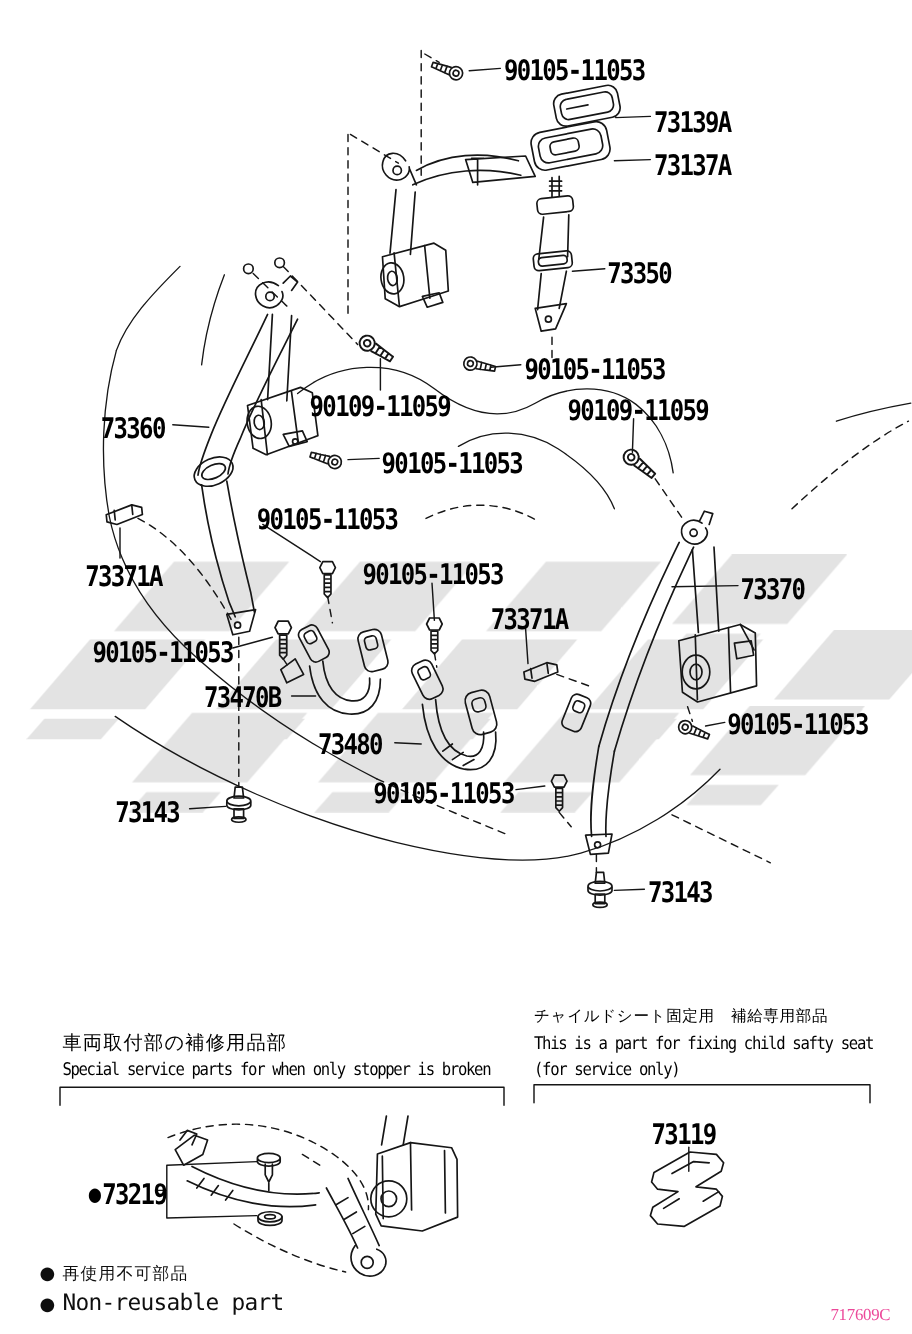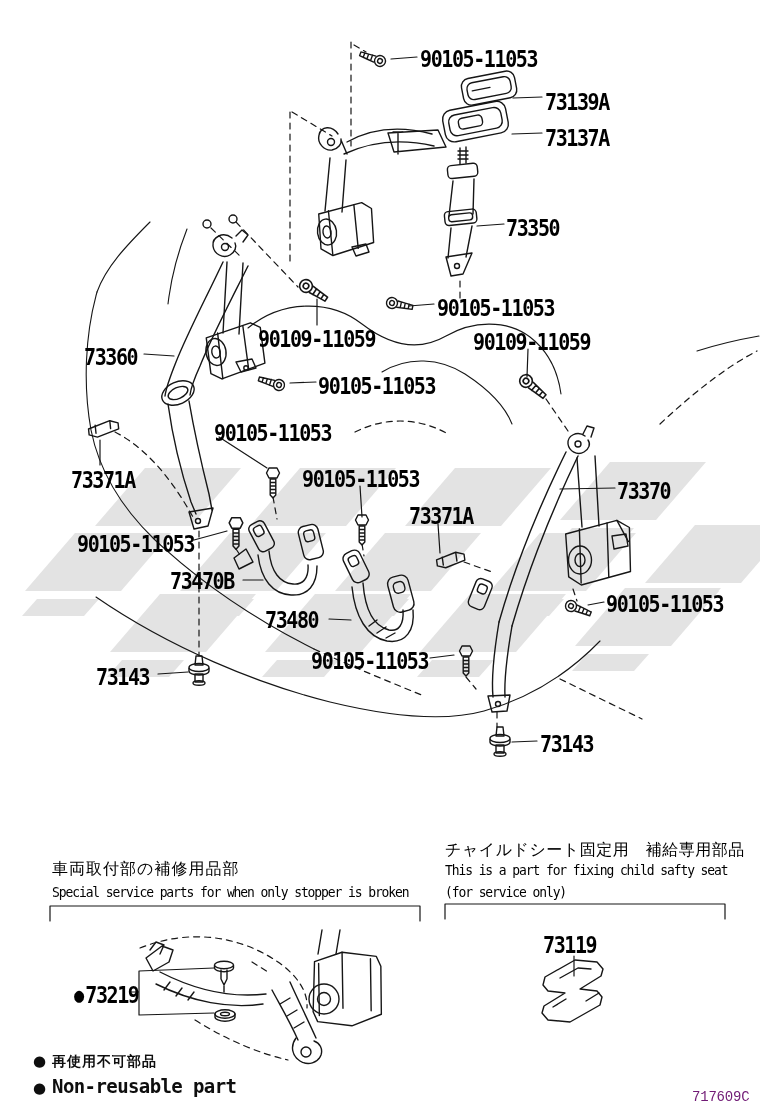--- a/index.html
+++ b/index.html
@@ -9,26 +9,26 @@
   .plabel{position:absolute;font-family:"DejaVu Sans Mono",monospace;
           font-weight:bold;font-size:20px;letter-spacing:-1.4px;
           white-space:nowrap;color:#000;line-height:1;
           transform:scaleY(1.18);transform-origin:0 0;}
   .plabel .blt{font-size:17px;letter-spacing:0;vertical-align:1px;margin-right:1px;}
   .sec-jp{position:absolute;font-family:"DejaVu Sans",sans-serif;font-size:16px;
           letter-spacing:1px;white-space:nowrap;color:#000;line-height:1.1;}
   .sec-en{position:absolute;font-family:"DejaVu Sans Mono",monospace;font-size:13px;
           letter-spacing:-1.1px;white-space:nowrap;color:#000;line-height:1.1;
           transform:scaleY(1.12);transform-origin:0 0;}
-  .legend-row{position:absolute;white-space:nowrap;line-height:1;font-weight:bold;}
+  .legend-row{position:absolute;white-space:nowrap;line-height:1;}
   .legend-row .dot{font-size:15px;margin-right:6px;}
   .legend-jp{font-family:"DejaVu Sans",sans-serif;font-size:14px;letter-spacing:1px;}
   .legend-en{font-family:"DejaVu Sans Mono",monospace;font-size:19px;letter-spacing:-0.6px;}
-  .footer-code{position:absolute;font-family:Liberation Mono, monospace;
-               font-size:14px;letter-spacing:-0.2px;color:#701a75;}
+  .footer-code{position:absolute;font-family:Liberation Serif, serif;
+               font-size:14px;letter-spacing:-0.2px;color:#ec4899;}
 </style>
 </head>
 <body>
 
 <svg id="art" width="760" height="1112" viewBox="0 0 760 1112">
   <defs>
     <g id="chev">
       <path d="M50,0 h96 l-50,58 h-96 z"></path>
       <path d="M12,66 h62 l-15,17 h-62 z"></path>
     </g>
@@ -328,21 +328,21 @@
     <div class="plabel" style="left: 311px; top: 649px;"><span>90105-11053</span></div>
     <div class="plabel" style="left: 96px; top: 665px;"><span>73143</span></div>
     <div class="plabel" style="left: 540px; top: 732px;"><span>73143</span></div>
     <div class="plabel" style="left: 74px; top: 983px;"><span class="blt">●</span><span>73219</span></div>
     <div class="plabel" style="left: 543px; top: 933px;"><span>73119</span></div>
   </div>
 
 <div class="sec-jp" style="left:52px;top:860px;">車両取付部の補修用品部</div>
 <div class="sec-en" style="left:52px;top:885px;">Special service parts for when only stopper is broken</div>
 
-<div class="sec-jp" style="left:445px;top:841px;font-size:16px;letter-spacing:0.5px;">チャイルドシート固定用　補給専用部品</div>
+<div class="sec-jp" style="left:445px;top:841px;font-size:13px;letter-spacing:0.5px;">チャイルドシート固定用　補給専用部品</div>
 <div class="sec-en" style="left:445px;top:863px;">This is a part for fixing child safty seat</div>
 <div class="sec-en" style="left:445px;top:885px;">(for service only)</div>
 
 <div class="legend-row" style="left:33px;top:1053px;">
   <span class="dot">●</span><span class="legend-jp">再使用不可部品</span>
 </div>
 <div class="legend-row" style="left:33px;top:1077px;">
   <span class="dot">●</span><span class="legend-en">Non-reusable part</span>
 </div>
 

